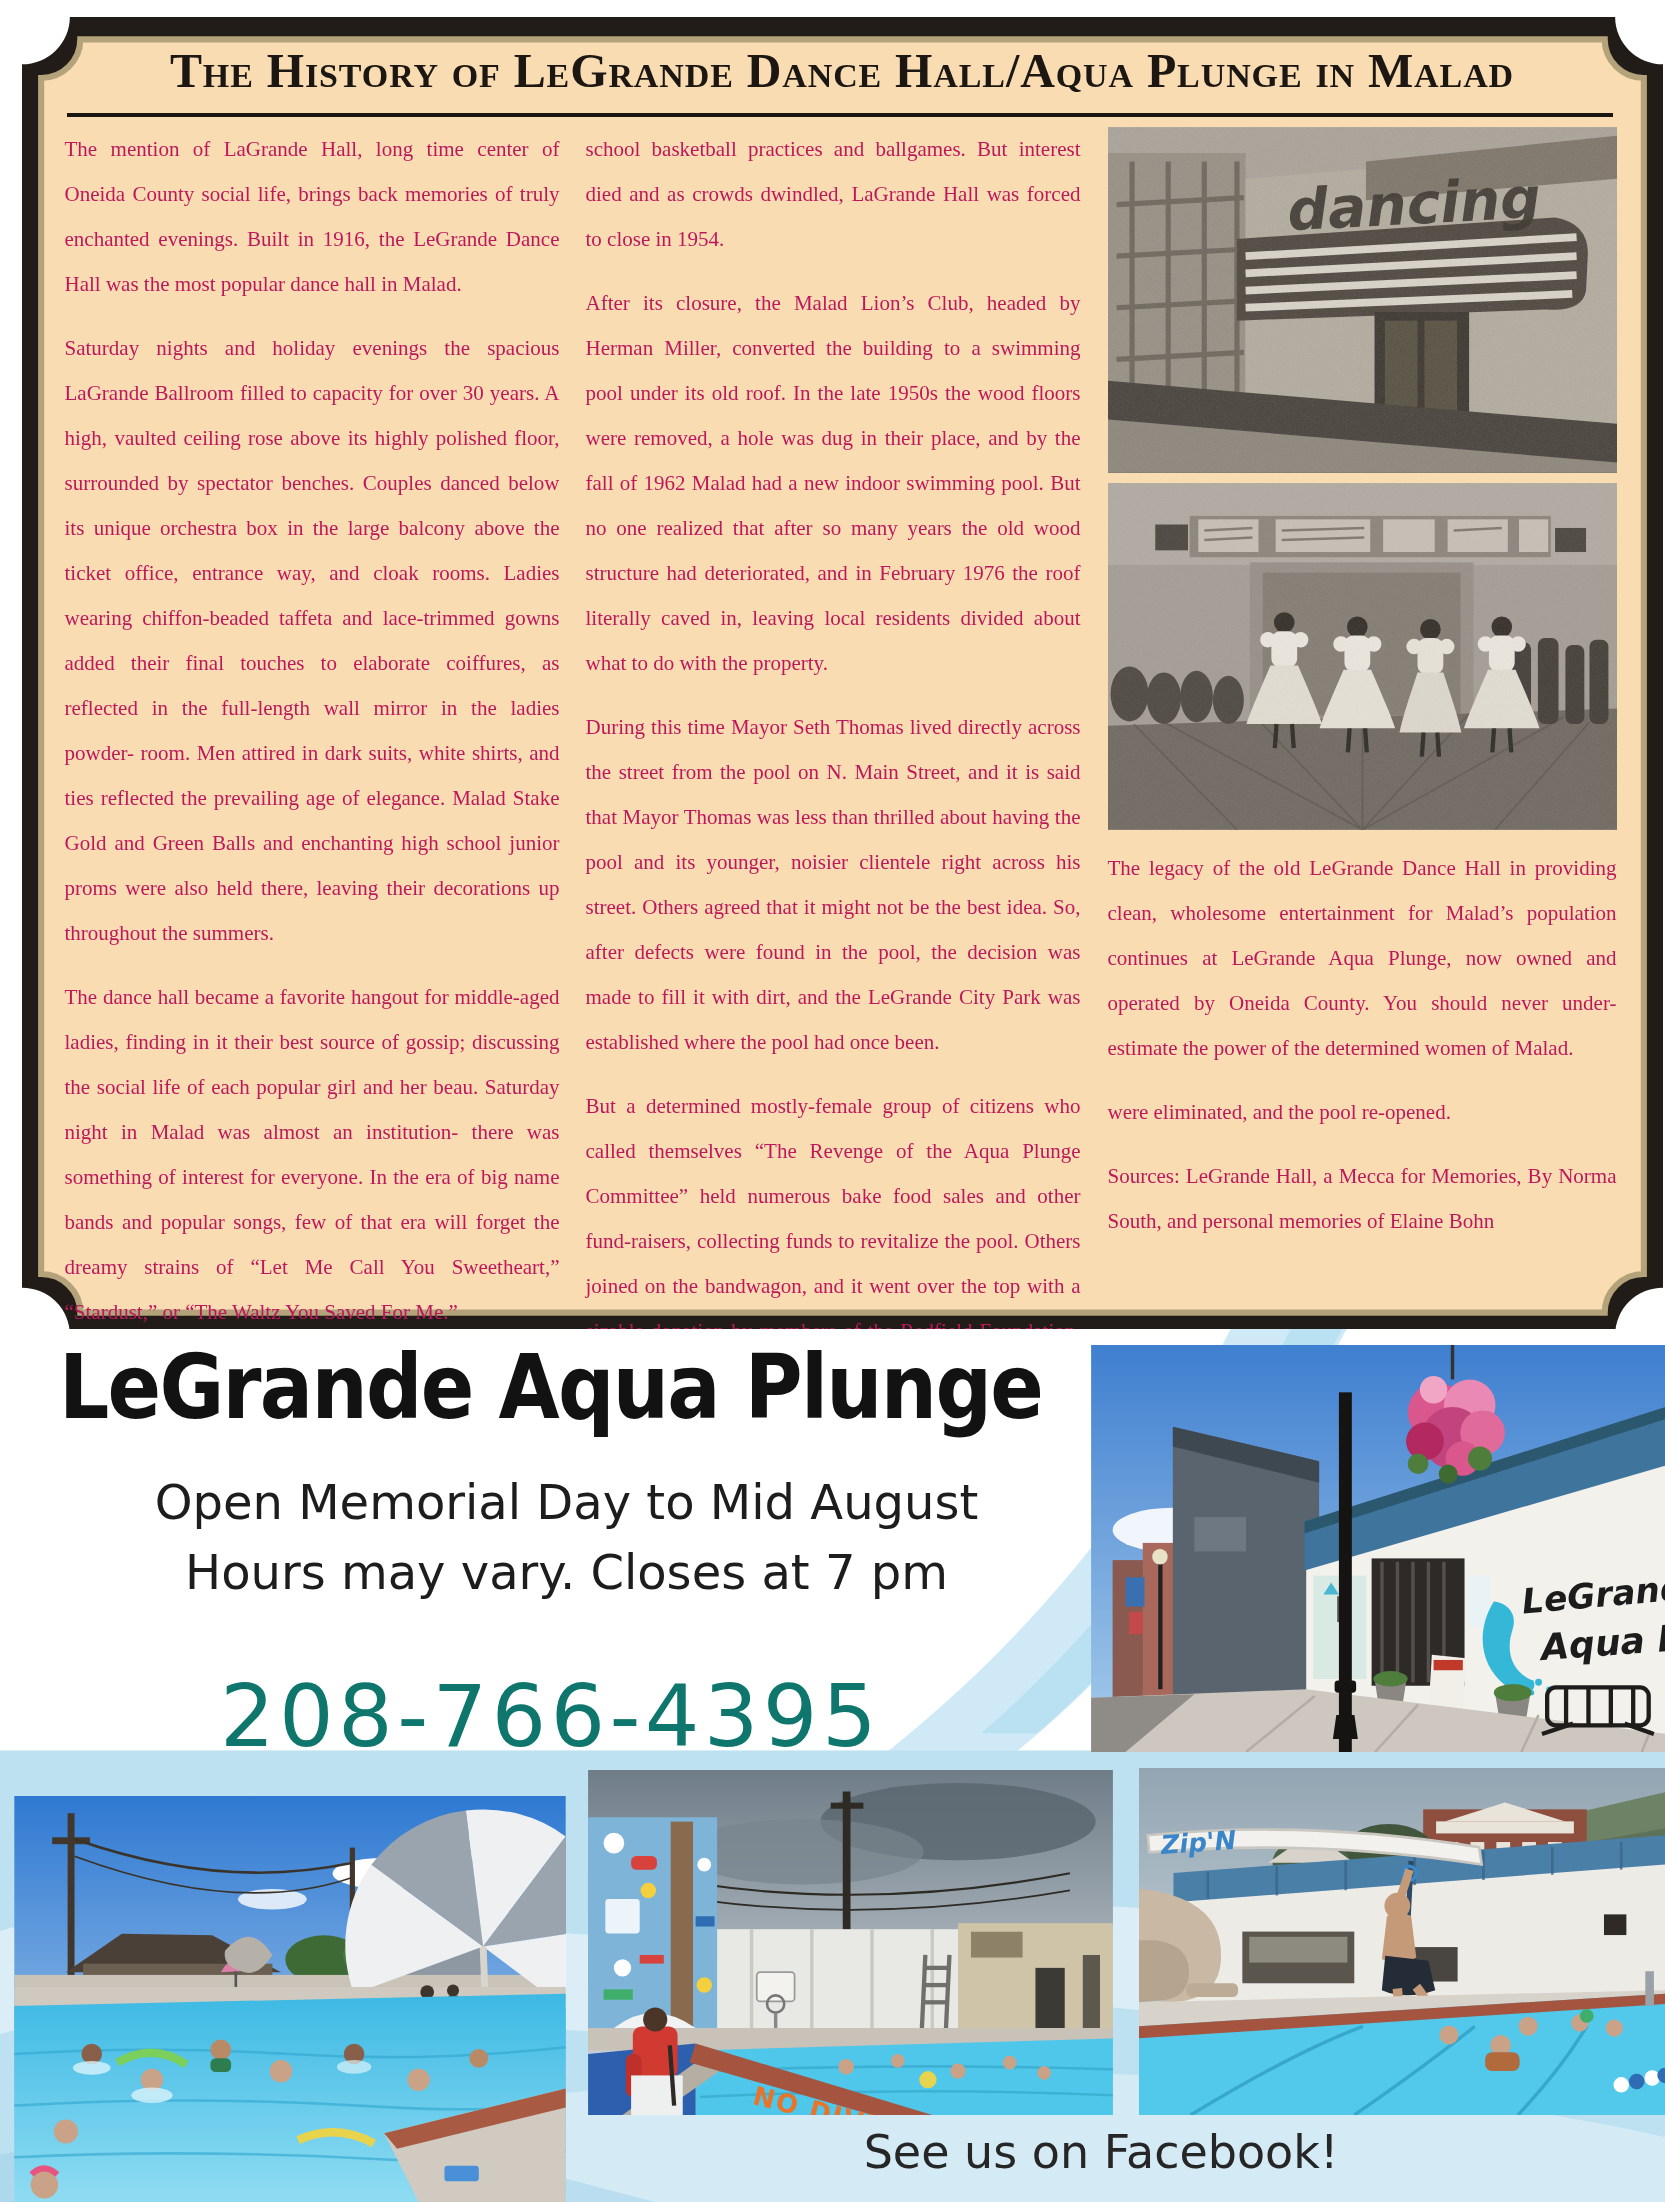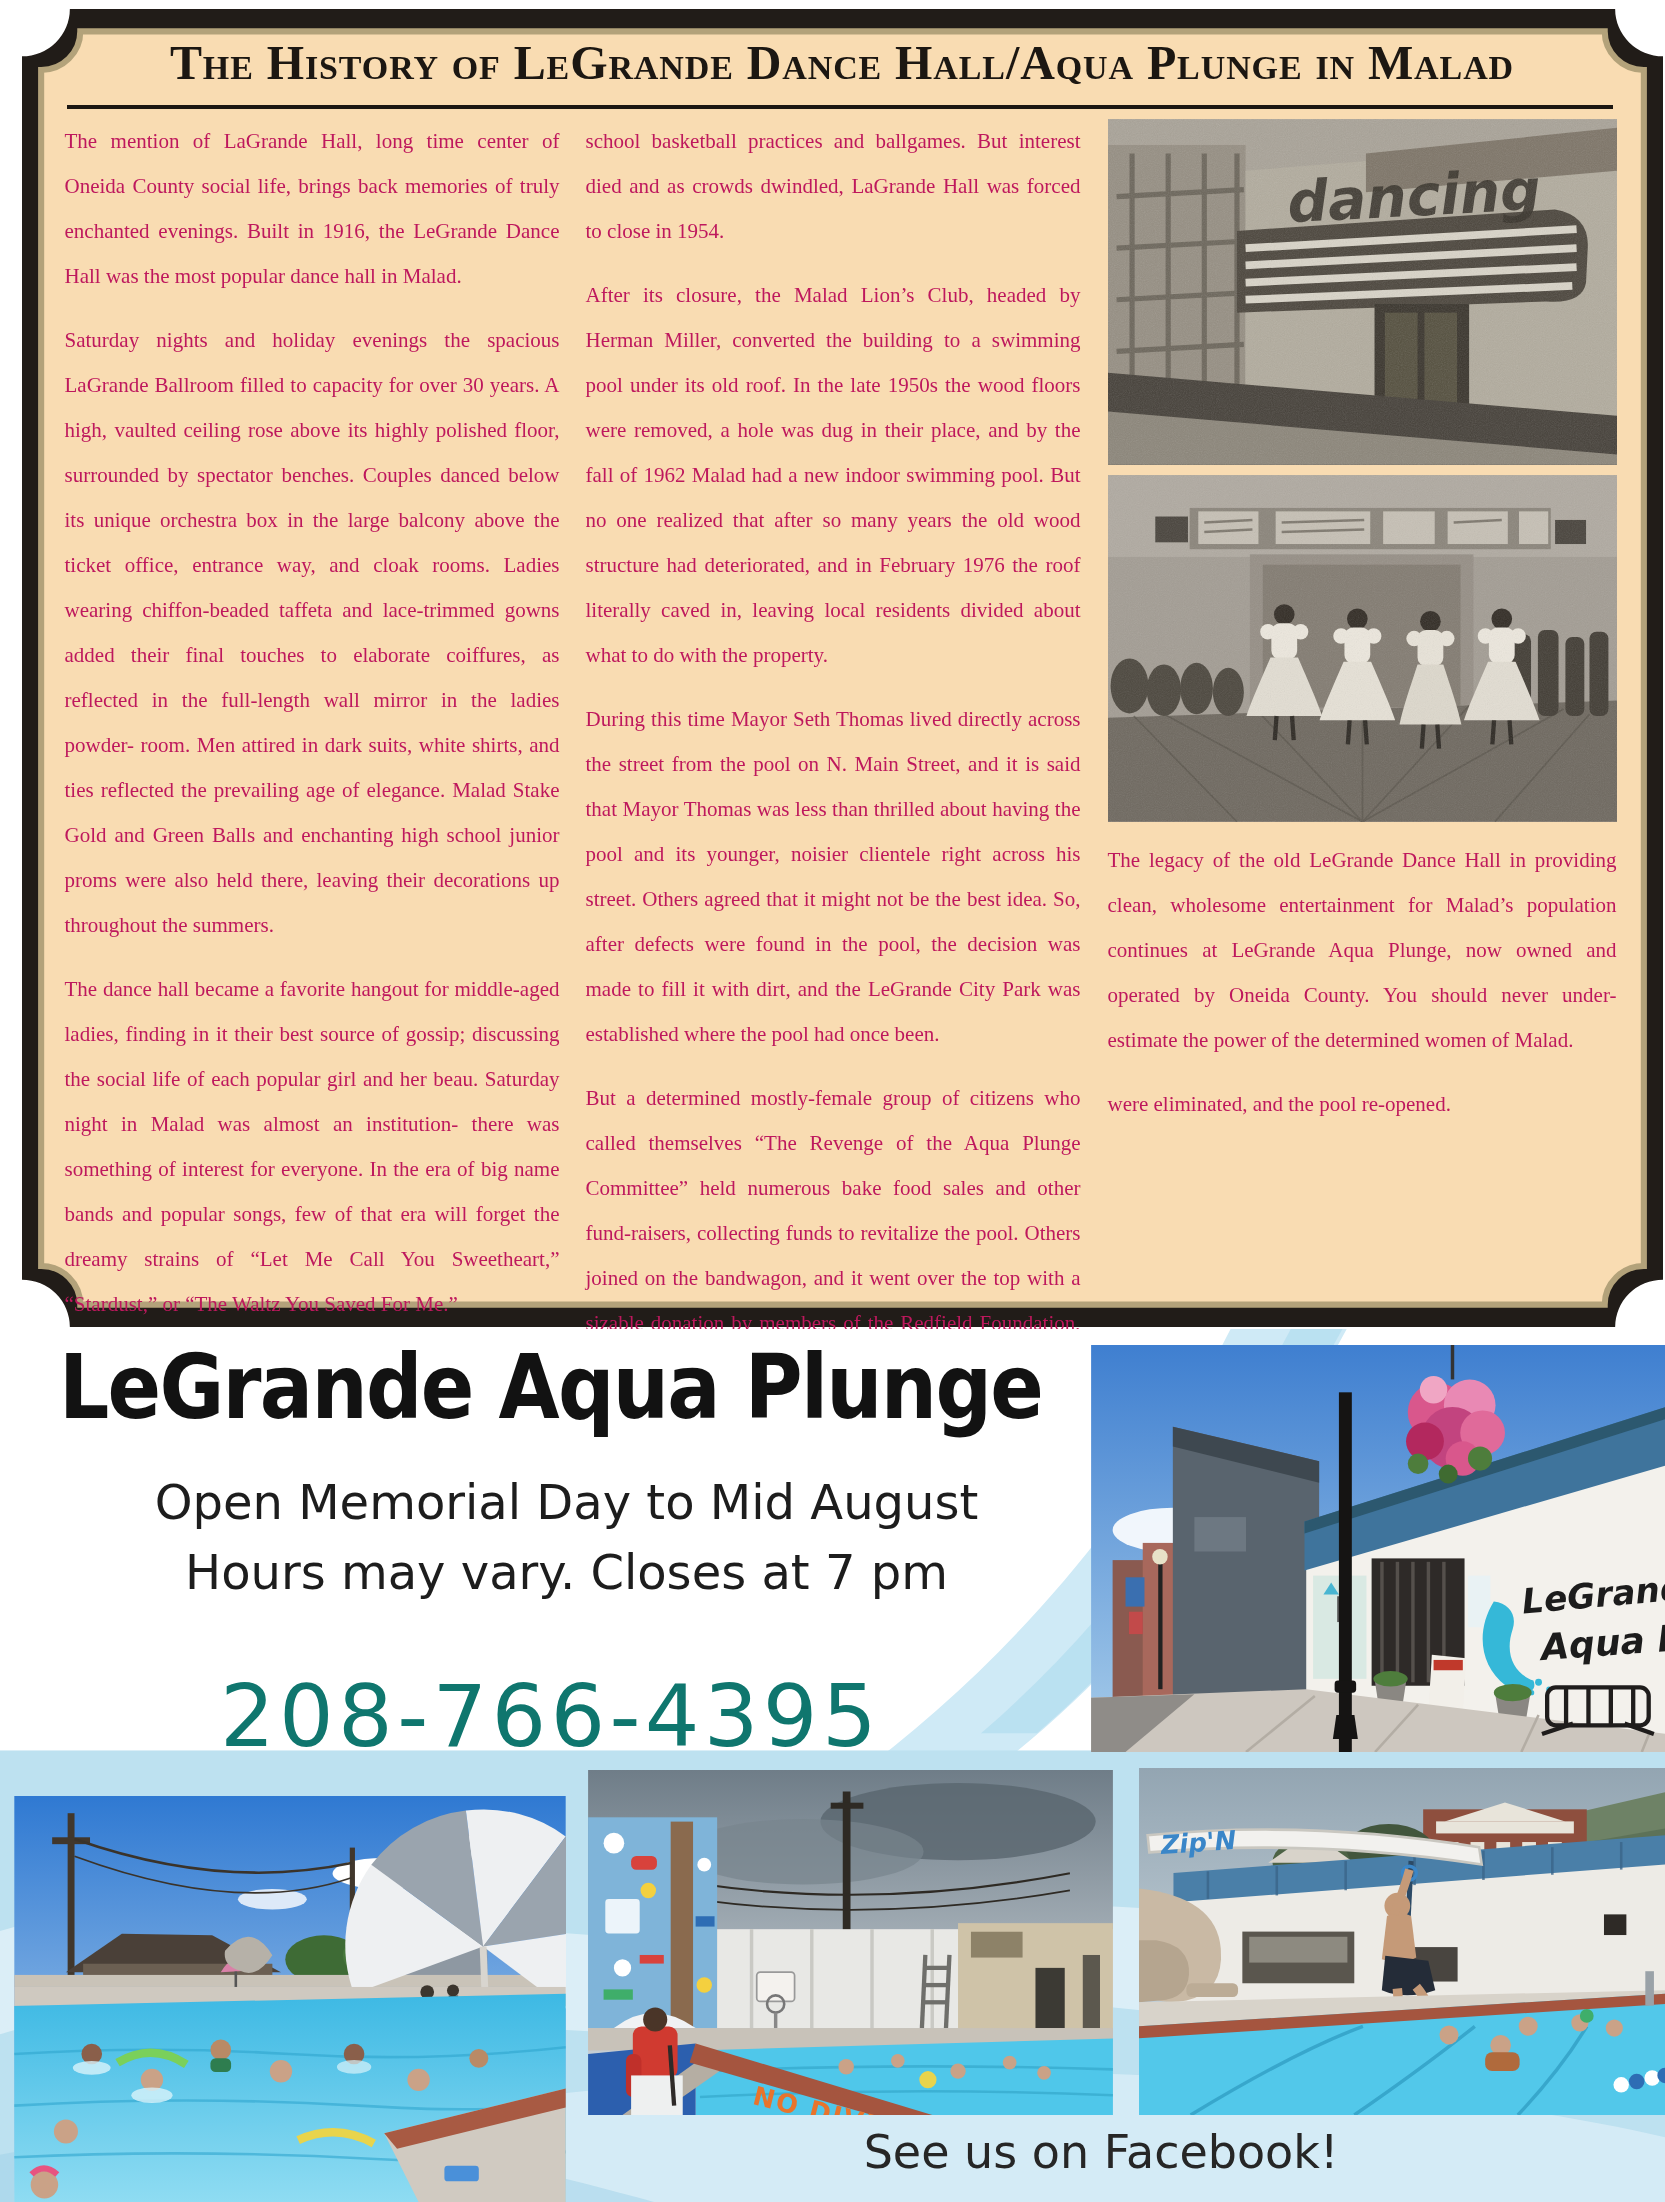--- a/index.html
+++ b/index.html
@@ -1,19 +1,19 @@
 <!DOCTYPE html>
 <html style="font-size:13.8px"><head>
 <meta charset="utf-8">
 <style>
   html,body{margin:0;padding:0;background:#ffffff;}
   .page{position:relative;width:1666px;height:2203px;background:#ffffff;overflow:hidden;
         font-family:"Liberation Serif", serif;}
   
-  .plaque{position:absolute;left:21.5px;top:9px;width:1641px;height:1318px;}
+  .plaque{position:absolute;left:21.5px;top:17px;width:1641px;height:1318px;}
   .plaque-frame{position:absolute;left:0;top:0;width:100%;height:100%;}
   .plaque-content{position:absolute;left:0;top:0;width:100%;height:100%;}
   .article-title{position:absolute;left:52px;right:52px;top:26px;margin:0;text-align:center;
       font-family:"Liberation Serif",serif;font-weight:700;font-variant:small-caps;
       font-size:48px;letter-spacing:0.9px;color:#1c1712;}
   .title-rule{position:absolute;left:45px;right:50px;top:96px;height:4.3px;background:#1c1712;}
   .col{position:absolute;top:110px;width:495px;}
   .col p{margin:0 0 19px 0;font-size:21px;line-height:45px;text-align:justify;color:#be185d;}
   .col-1{left:43px;}
   .col-2{left:564px;}
@@ -216,20 +216,21 @@
                 <line x1="9" y1="110" x2="11" y2="138" stroke="#2e2a24" stroke-width="5"></line>
               </g>
             </g>
             <rect width="592" height="403" filter="url(#grain2)" opacity="0.15"></rect>
           </svg>
         </figure>
 
         <div class="col3-text">
           <p>The legacy of the old LeGrande Dance Hall in providing clean, wholesome entertainment for Malad’s population continues at LeGrande Aqua Plunge, now owned and operated by Oneida County. You should never under-estimate the power of the determined women of Malad.</p>
           <p>were eliminated, and the pool re-opened.</p>
+          <p>Sources: LeGrande Hall, a Mecca for Memories, By Norma South, and personal memories of Elaine Bohn</p>
         </div>
       </div>
     </div>
   </section>
 
   <section class="ad ad-sans">
 
     <svg class="ad-bg" viewBox="0 0 1936 1015" preserveAspectRatio="none" aria-hidden="true">
       <path d="M1430 0 C1320 220 1160 400 980 530 L1130 530 C1300 410 1440 230 1565 0 Z" fill="#cfeaf6"></path>
       <path d="M1500 0 C1400 190 1280 350 1140 470 L1205 470 C1345 350 1460 185 1560 0 Z" fill="#a9d8ec" opacity="0.55"></path>

